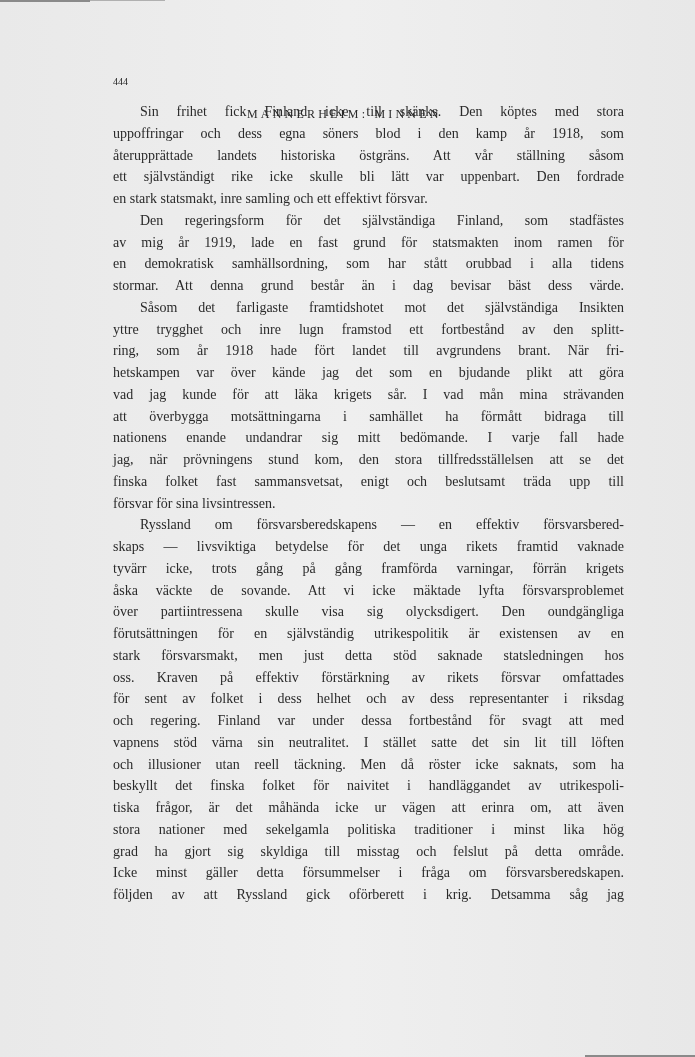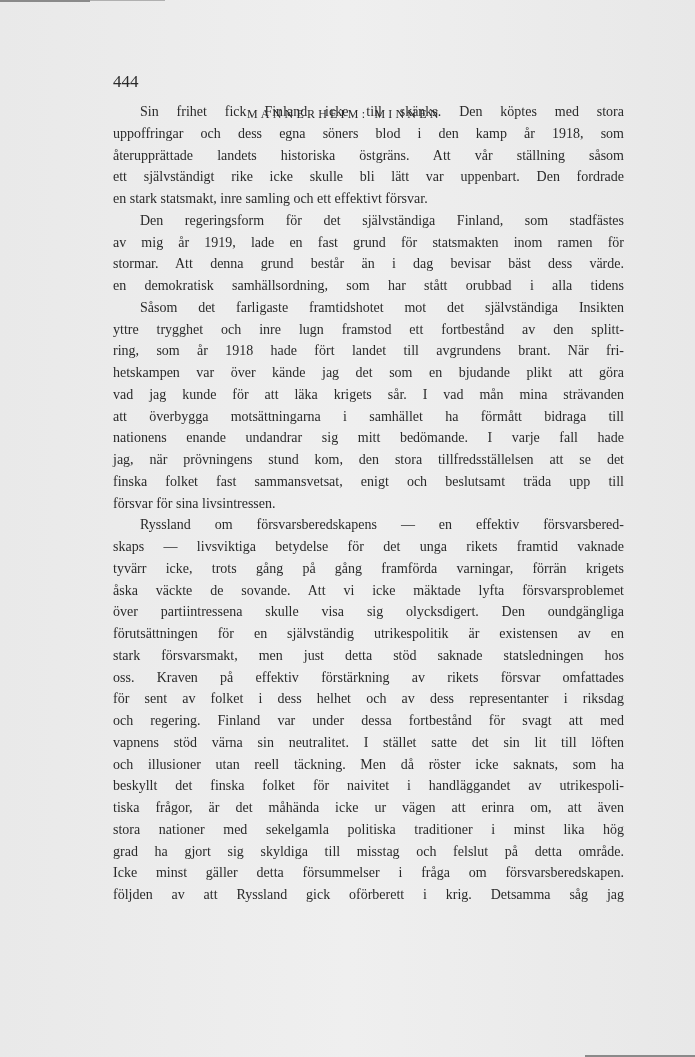--- a/index.html
+++ b/index.html
@@ -20,21 +20,21 @@
   .scan-edge-top2 {
     position: absolute; left: 90px; top: 0; width: 75px; height: 1px; background: #b0b0b0;
   }
   .scan-edge-bottom {
     position: absolute; right: 0; bottom: 0; width: 110px; height: 2px; background: #8a8a8a;
   }
   .running-head {
     position: absolute; left: 113px; top: 71px; width: 511px; height: 22px;
   }
   .page-number {
-    position: absolute; left: 0; top: 0; font-size: 17px; line-height: 22px;
+    position: absolute; left: 0; top: 0; font-size: 10px; line-height: 22px;
   }
   .running-title {
     position: absolute; left: 134px; top: 0; font-size: 12px; letter-spacing: 3.2px; line-height: 22px; margin-top: 32px;
   }
   .body-text {
     position: absolute; left: 113px; top: 101px; width: 511px;
     font-size: 14px; line-height: 21.75px;
   }
   .line {
     display: block; white-space: nowrap; text-align: justify; text-align-last: justify;
@@ -62,22 +62,22 @@
       <span class="line indent">Sin frihet fick Finland icke till skänks. Den köptes med stora</span>
       <span class="line">uppoffringar och dess egna söners blod i den kamp år 1918, som</span>
       <span class="line">återupprättade landets historiska östgräns. Att vår ställning såsom</span>
       <span class="line">ett självständigt rike icke skulle bli lätt var uppenbart. Den fordrade</span>
       <span class="line last">en stark statsmakt, inre samling och ett effektivt försvar.</span>
     </div>
 
     <div>
       <span class="line indent">Den regeringsform för det självständiga Finland, som stadfästes</span>
       <span class="line">av mig år 1919, lade en fast grund för statsmakten inom ramen för</span>
+      <span class="line">en demokratisk samhällsordning, som har stått orubbad i alla tidens</span>
       <span class="line">stormar. Att denna grund består än i dag bevisar bäst dess värde.</span>
-      <span class="line">en demokratisk samhällsordning, som har stått orubbad i alla tidens</span>
     </div>
 
     <div>
       <span class="line indent">Såsom det farligaste framtidshotet mot det självständiga Insikten</span>
       <span class="line">yttre trygghet och inre lugn framstod ett fortbestånd av den splitt-</span>
       <span class="line">ring, som år 1918 hade fört landet till avgrundens brant. När fri-</span>
       <span class="line">hetskampen var över kände jag det som en bjudande plikt att göra</span>
       <span class="line">vad jag kunde för att läka krigets sår. I vad mån mina strävanden</span>
       <span class="line">att överbygga motsättningarna i samhället ha förmått bidraga till</span>
       <span class="line">nationens enande undandrar sig mitt bedömande. I varje fall hade</span>

